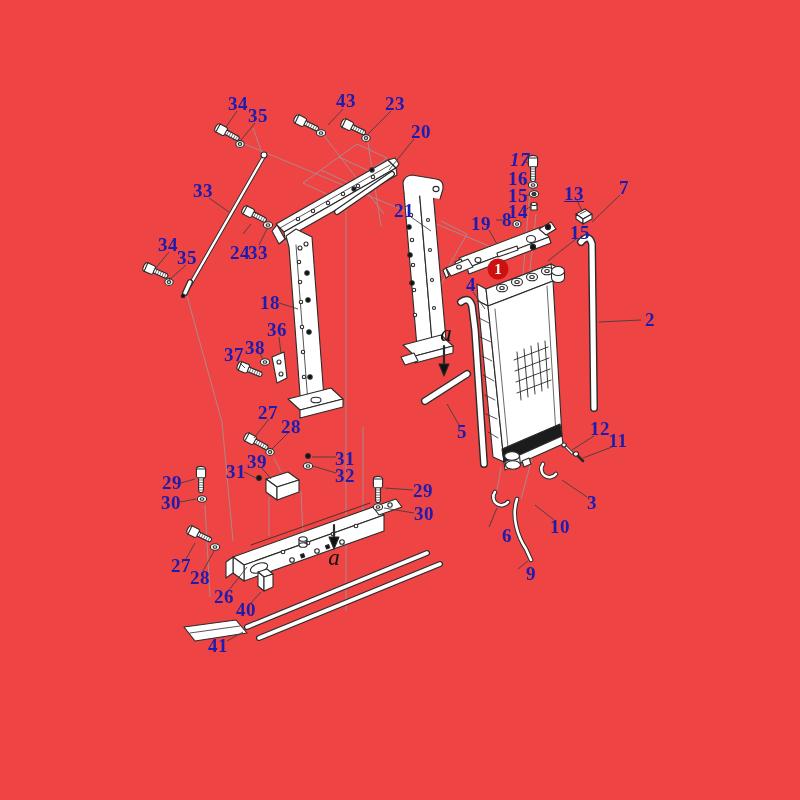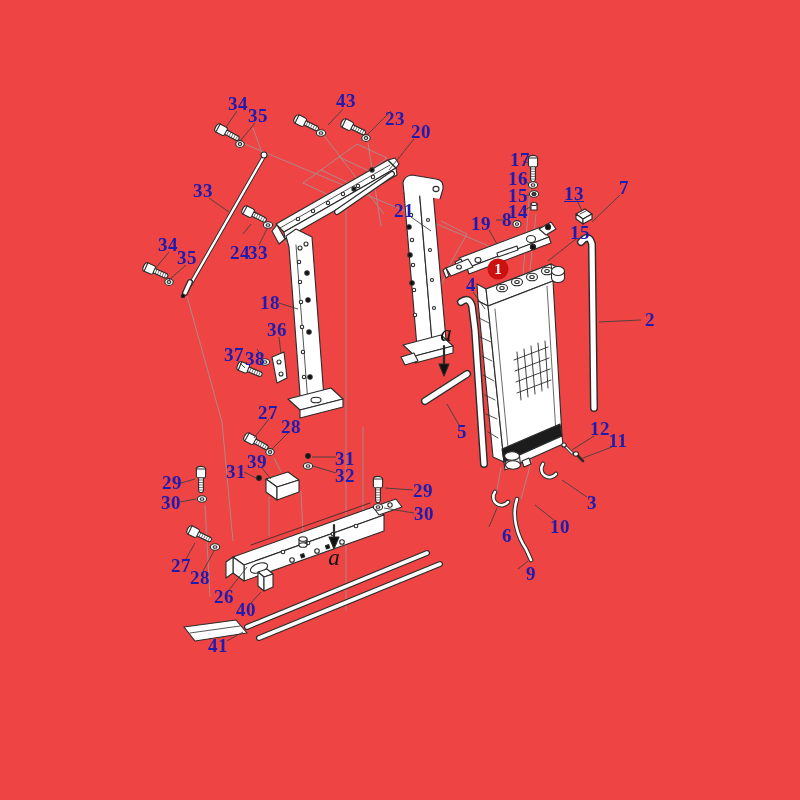--- a/index.html
+++ b/index.html
@@ -373,47 +373,47 @@
     <line x1="554" y1="520" x2="535" y2="505"></line>
         <line x1="497" y1="508" x2="489" y2="527"></line>
     <line x1="528" y1="561" x2="518" y2="569"></line>
   </g>
 </svg>
 
 <div class="callout-layer">
       <span class="callout" style="left: 238px; top: 104px; color: rgb(28, 28, 176);">34</span>
       <span class="callout" style="left: 258px; top: 116px; color: rgb(28, 28, 176);">35</span>
       <span class="callout" style="left: 346px; top: 101px; color: rgb(28, 28, 176);">43</span>
-      <span class="callout" style="left: 395px; top: 119px; color: rgb(28, 28, 176);">23</span>
+      <span class="callout" style="left: 395px; top: 104px; color: rgb(28, 28, 176);">23</span>
       <span class="callout" style="left: 421px; top: 132px; color: rgb(28, 28, 176);">20</span>
       <span class="callout" style="left: 203px; top: 191px; color: rgb(28, 28, 176);">33</span>
       <span class="callout" style="left: 240px; top: 241px; color: rgb(28, 28, 176); margin-top: 12px;">24</span>
       <span class="callout" style="left: 258px; top: 253px; color: rgb(28, 28, 176);">33</span>
       <span class="callout" style="left: 168px; top: 245px; color: rgb(28, 28, 176);">34</span>
       <span class="callout" style="left: 187px; top: 258px; color: rgb(28, 28, 176);">35</span>
       <span class="callout" style="left: 270px; top: 303px; color: rgb(28, 28, 176);">18</span>
       <span class="callout" style="left: 277px; top: 330px; color: rgb(28, 28, 176);">36</span>
-      <span class="callout" style="left: 255px; top: 359px; color: rgb(28, 28, 176);">38</span>
+      <span class="callout" style="left: 255px; top: 348px; color: rgb(28, 28, 176);">38</span>
       <span class="callout" style="left: 234px; top: 355px; color: rgb(28, 28, 176);">37</span>
       <span class="callout" style="left: 268px; top: 413px; color: rgb(28, 28, 176);">27</span>
       <span class="callout" style="left: 291px; top: 427px; color: rgb(28, 28, 176);">28</span>
       <span class="callout" style="left: 257px; top: 462px; color: rgb(28, 28, 176);">39</span>
       <span class="callout" style="left: 236px; top: 472px; color: rgb(28, 28, 176);">31</span>
       <span class="callout" style="left: 345px; top: 459px; color: rgb(28, 28, 176);">31</span>
       <span class="callout" style="left: 345px; top: 476px; color: rgb(28, 28, 176);">32</span>
       <span class="callout" style="left: 172px; top: 483px; color: rgb(28, 28, 176);">29</span>
       <span class="callout" style="left: 171px; top: 503px; color: rgb(28, 28, 176);">30</span>
       <span class="callout" style="left: 423px; top: 491px; color: rgb(28, 28, 176);">29</span>
       <span class="callout" style="left: 424px; top: 514px; color: rgb(28, 28, 176);">30</span>
       <span class="callout" style="left: 181px; top: 566px; color: rgb(28, 28, 176);">27</span>
       <span class="callout" style="left: 200px; top: 578px; color: rgb(28, 28, 176);">28</span>
       <span class="callout" style="left: 224px; top: 597px; color: rgb(28, 28, 176);">26</span>
       <span class="callout" style="left: 246px; top: 610px; color: rgb(28, 28, 176);">40</span>
       <span class="callout" style="left: 218px; top: 646px; color: rgb(28, 28, 176);">41</span>
-      <span class="callout" style="left: 520px; top: 160px; color: rgb(28, 28, 176);">17</span>
+      <span class="callout" style="left: 520px; top: 160px; color: rgb(28, 28, 176); font-style: italic;">17</span>
       <span class="callout" style="left: 518px; top: 179px; color: rgb(28, 28, 176);">16</span>
       <span class="callout" style="left: 518px; top: 196px; color: rgb(28, 28, 176);">15</span>
       <span class="callout" style="left: 518px; top: 212px; color: rgb(28, 28, 176);">14</span>
       <span class="callout" style="left: 507px; top: 220px; color: rgb(28, 28, 176);">8</span>
       <span class="callout" style="left: 481px; top: 224px; color: rgb(28, 28, 176);">19</span>
       <span class="callout" style="left: 574px; top: 194px; color: rgb(28, 28, 176); text-decoration: underline;">13</span>
       <span class="callout" style="left: 624px; top: 188px; color: rgb(28, 28, 176);">7</span>
       <span class="callout" style="left: 580px; top: 233px; color: rgb(28, 28, 176);">15</span>
       <span class="callout" style="left: 471px; top: 285px; color: rgb(28, 28, 176);">4</span>
       <span class="callout" style="left: 650px; top: 320px; color: rgb(28, 28, 176);">2</span>

